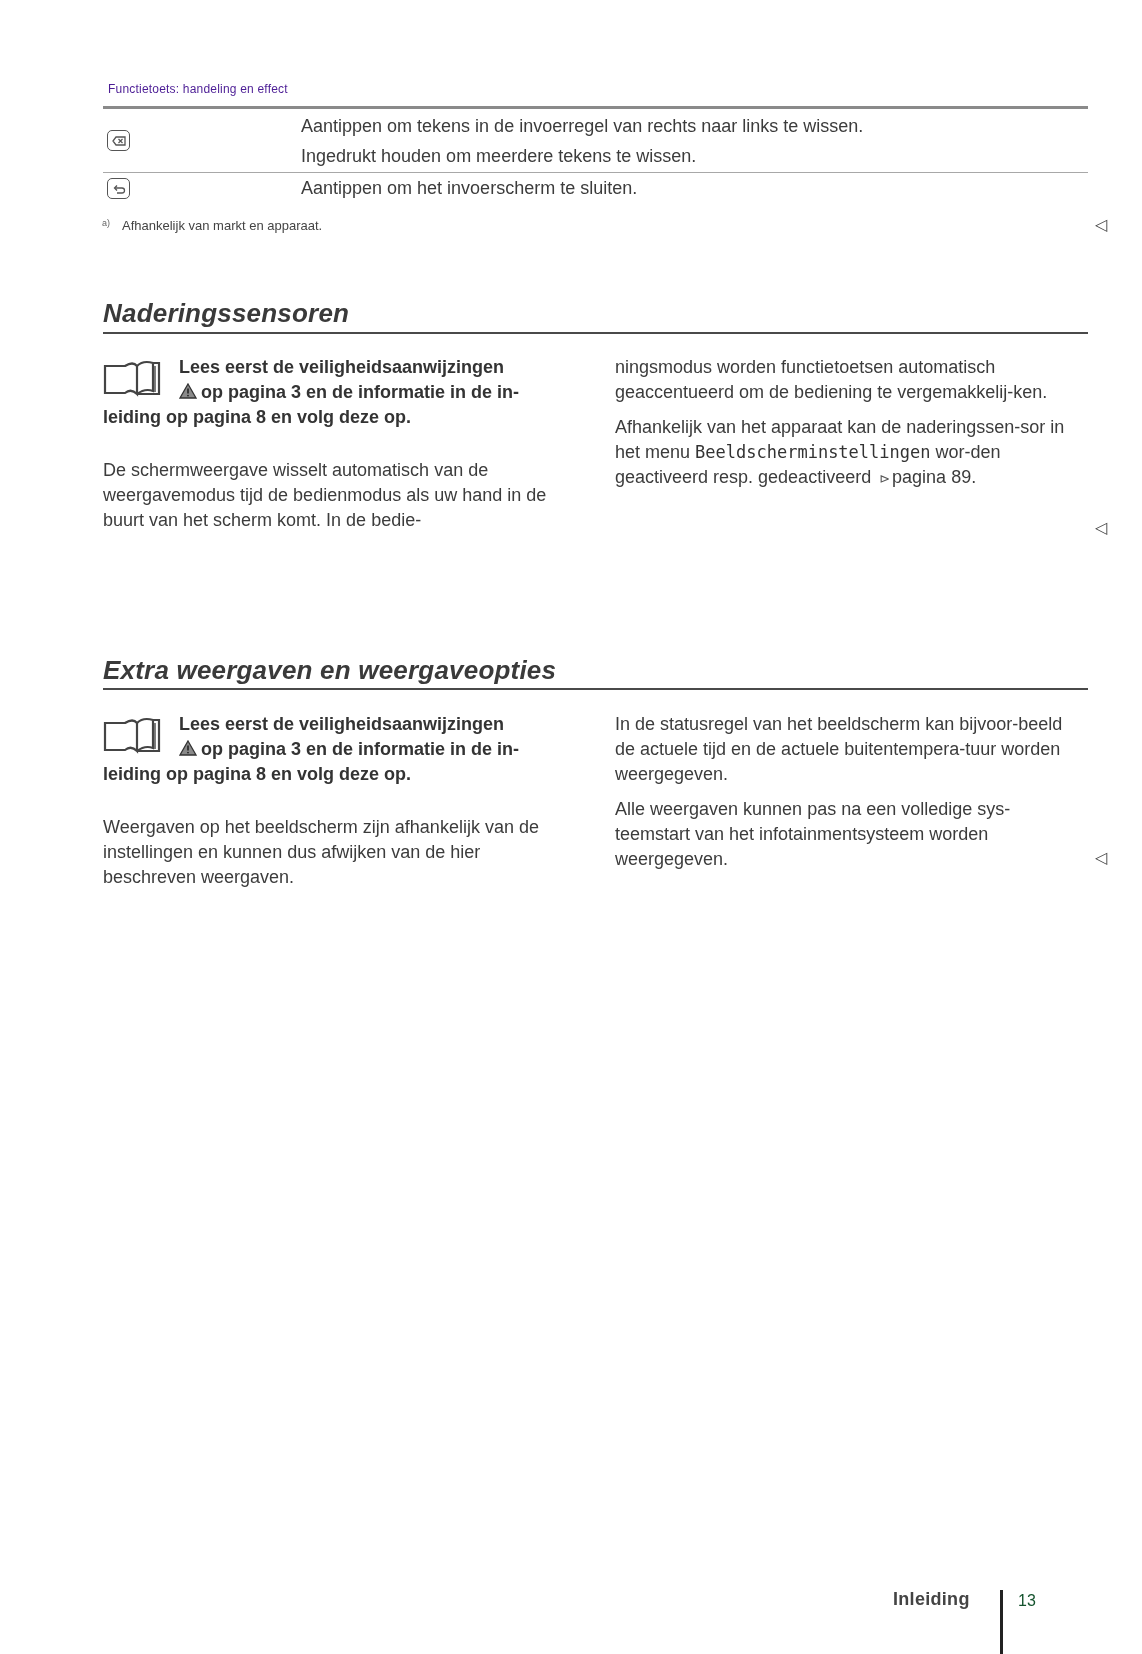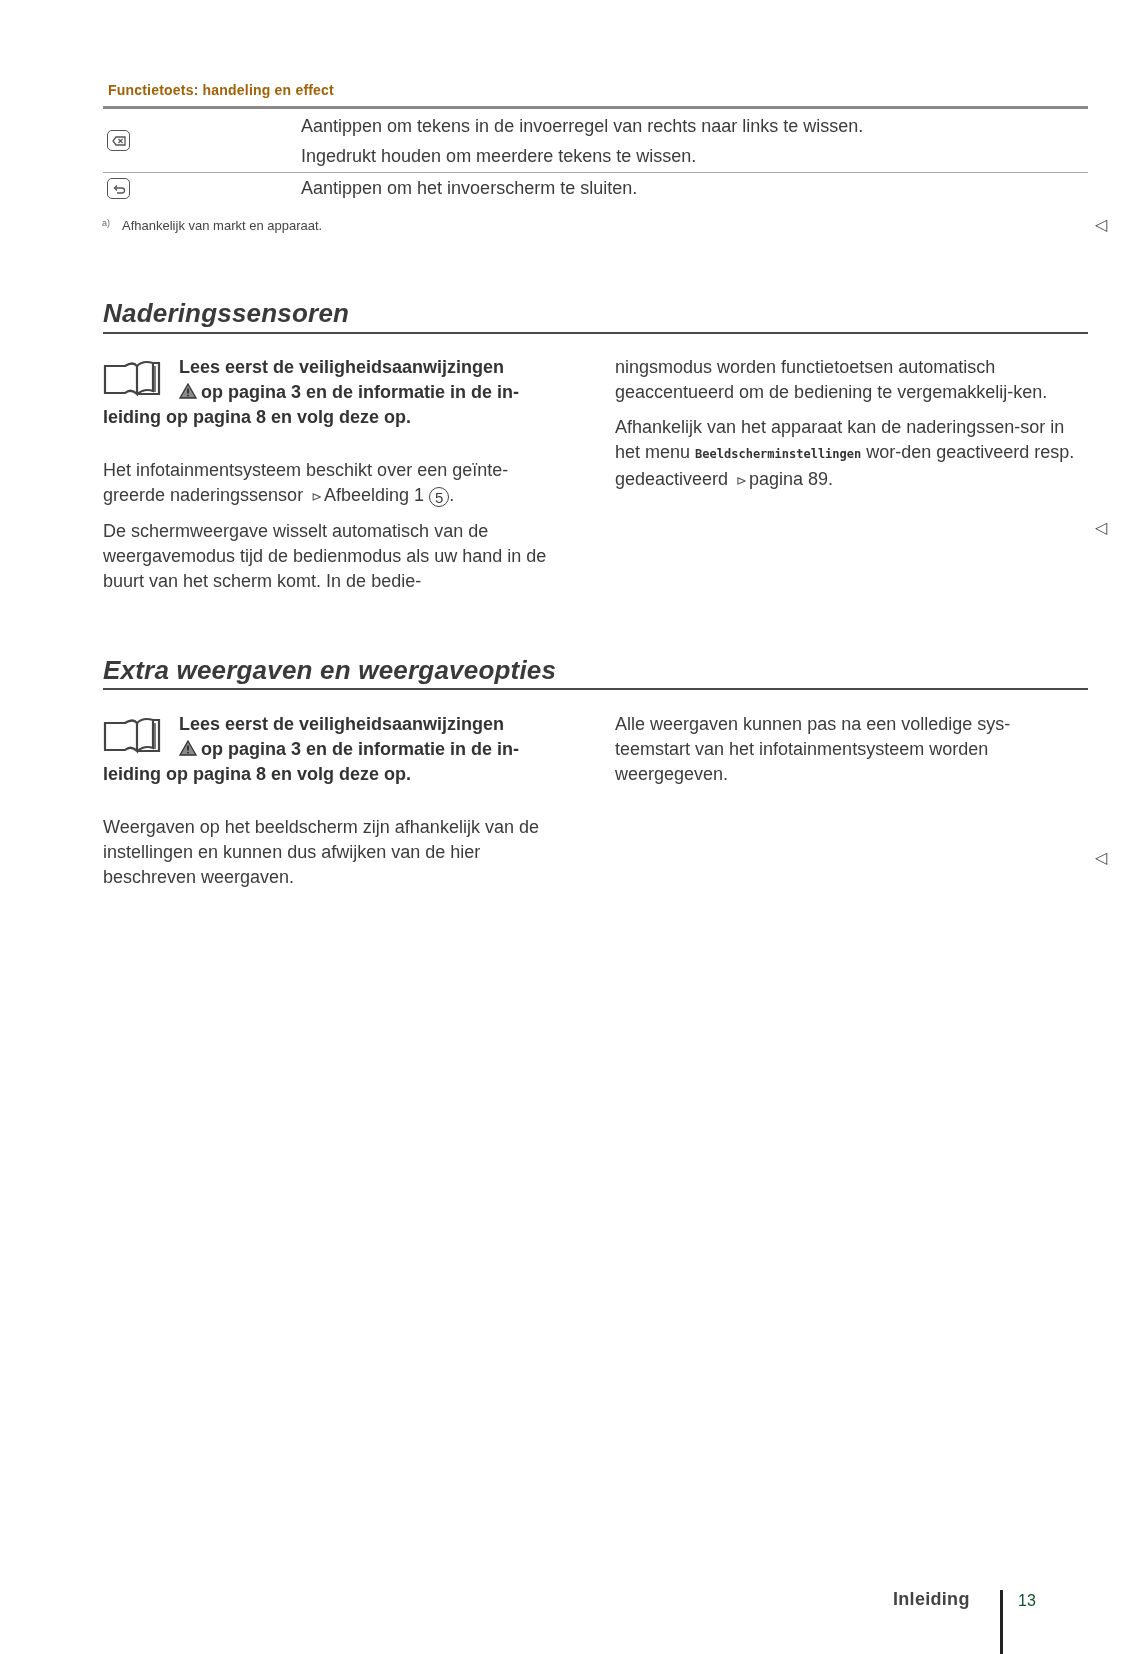--- a/index.html
+++ b/index.html
@@ -1,21 +1,21 @@
 <!DOCTYPE html>
 <html><head>
 <meta charset="utf-8">
 <style>
   html, body { margin: 0; padding: 0; background: #ffffff; }
   body { width: 1142px; height: 1654px; position: relative; overflow: hidden;
          font-family: "Liberation Sans", sans-serif; color: #3a3a3a; }
   .abs { position: absolute; }
 
   
-  .tbl-title { left: 108px; top: 82px; font-size: 14px; font-weight: bold; color: #a16207; letter-spacing: 0.2px; }
+  .tbl-title { left: 108px; top: 82px; font-size: 12px; font-weight: normal; color: #4c1d95; letter-spacing: 0.2px; }
   .rule-thick { left: 103px; width: 985px; height: 3px; background: #8a8a8a; }
   .rule-thin  { left: 103px; width: 985px; height: 1px; background: #a8a8a8; }
   .row-text { left: 295px; font-size: 18px; color: #3c3c3c; margin-left: 6px; }
   .key-icon { left: 107px; width: 23px; height: 21px; border: 1.6px solid #555; border-radius: 5px;
               display: flex; align-items: center; justify-content: center; box-sizing: border-box; }
   .footnote { left: 102px; top: 218px; font-size: 13px; color: #444; }
   .footnote .mark { font-size: 9px; vertical-align: top; margin-right: 12px; color: #666; }
   .endmark { font-size: 16px; color: #444; }
 
   
@@ -23,21 +23,21 @@
   .h2-rule { left: 103px; width: 985px; height: 2px; background: #4a4a4a; }
 
   
   .col { font-size: 18px; line-height: 25px; color: #3c3c3c; }
   .col-left { left: 103px; width: 480px; }
   .col-right { left: 615px; width: 480px; }
   .col p { margin: 0 16px 10px 0; }
   .warn-block { font-weight: bold; color: #333; position: relative; margin-bottom: 28px; }
   .warn-block .book { float: left; width: 64px; height: 40px; margin: 3px 12px 0 0; }
   .tri { display: inline-block; width: 18px; height: 16px; vertical-align: -1px; margin-right: 4px; }
-  .mono { font-family: "DejaVu Sans Mono", monospace; font-weight: bold; font-size: 12px; color: #333; }
+  .mono { font-family: "DejaVu Sans Mono", monospace; font-weight: normal; font-size: 17px; color: #333; }
   .arrow-ref { font-size: 13px; color: #555; margin: 0 2px 0 8px; }
   .circled { display: inline-block; width: 20px; height: 20px; border: 1.4px solid #444; border-radius: 50%;
              text-align: center; line-height: 20px; font-size: 15px; box-sizing: border-box; vertical-align: -2px; }
 
   
   .footer-label { left: 893px; top: 1589px; font-size: 18px; font-weight: bold; color: #444; letter-spacing: 0.3px; }
   .footer-bar { left: 1000px; top: 1590px; width: 3px; height: 64px; background: #222; }
   .footer-page { left: 1018px; top: 1592px; font-size: 16px; color: #14532d; }
 </style>
 </head>
@@ -84,24 +84,20 @@
     <div>Lees eerst de veiligheidsaanwijzingen</div>
     <div>
       <svg class="tri" viewBox="0 0 18 16">
           <path d="M9 1 L17 15 H1 Z" fill="#8a8a8a" stroke="#333" stroke-width="1.3"></path>
           <path d="M9 5.5 V10.5" stroke="#222" stroke-width="1.6"></path>
           <circle cx="9" cy="12.6" r="0.9" fill="#222"></circle>
         </svg><span>op pagina 3 en de informatie in de in-</span>
     </div>
     <div>leiding op pagina 8 en volg deze op.</div>
   </div>
-  <p>
-    <span>Het infotainmentsysteem beschikt over een geïnte-greerde naderingssensor</span><span class="arrow-ref">⊳</span><span>Afbeelding 1</span>
-    <span class="circled">5</span><span>.</span>
-  </p>
   <p>De schermweergave wisselt automatisch van de weergavemodus tijd de bedienmodus als uw hand in de buurt van het scherm komt. In de bedie-</p>
 </div>
 
 <div class="abs col col-right" style="top:355px;">
   <p>ningsmodus worden functietoetsen automatisch geaccentueerd om de bediening te vergemakkelij-ken.</p>
   <p>
     <span>Afhankelijk van het apparaat kan de naderingssen-sor in het menu</span>
     <span class="mono">Beeldscherminstellingen</span>
     <span>wor-den geactiveerd resp. gedeactiveerd</span><span class="arrow-ref">⊳</span><span>pagina 89.</span>
   </p>
@@ -126,19 +122,20 @@
           <path d="M9 5.5 V10.5" stroke="#222" stroke-width="1.6"></path>
           <circle cx="9" cy="12.6" r="0.9" fill="#222"></circle>
         </svg><span>op pagina 3 en de informatie in de in-</span>
     </div>
     <div>leiding op pagina 8 en volg deze op.</div>
   </div>
   <p>Weergaven op het beeldscherm zijn afhankelijk van de instellingen en kunnen dus afwijken van de hier beschreven weergaven.</p>
 </div>
 
 <div class="abs col col-right" style="top:712px;">
+  <p>In de statusregel van het beeldscherm kan bijvoor-beeld de actuele tijd en de actuele buitentempera-tuur worden weergegeven.</p>
   <p>Alle weergaven kunnen pas na een volledige sys-teemstart van het infotainmentsysteem worden weergegeven.</p>
 </div>
 <div class="abs endmark" style="left:1095px; top:848px;">◁</div>
 
 <div class="abs footer-label">Inleiding</div>
 <div class="abs footer-bar"></div>
 <div class="abs footer-page">13</div>
 
 </body></html>

